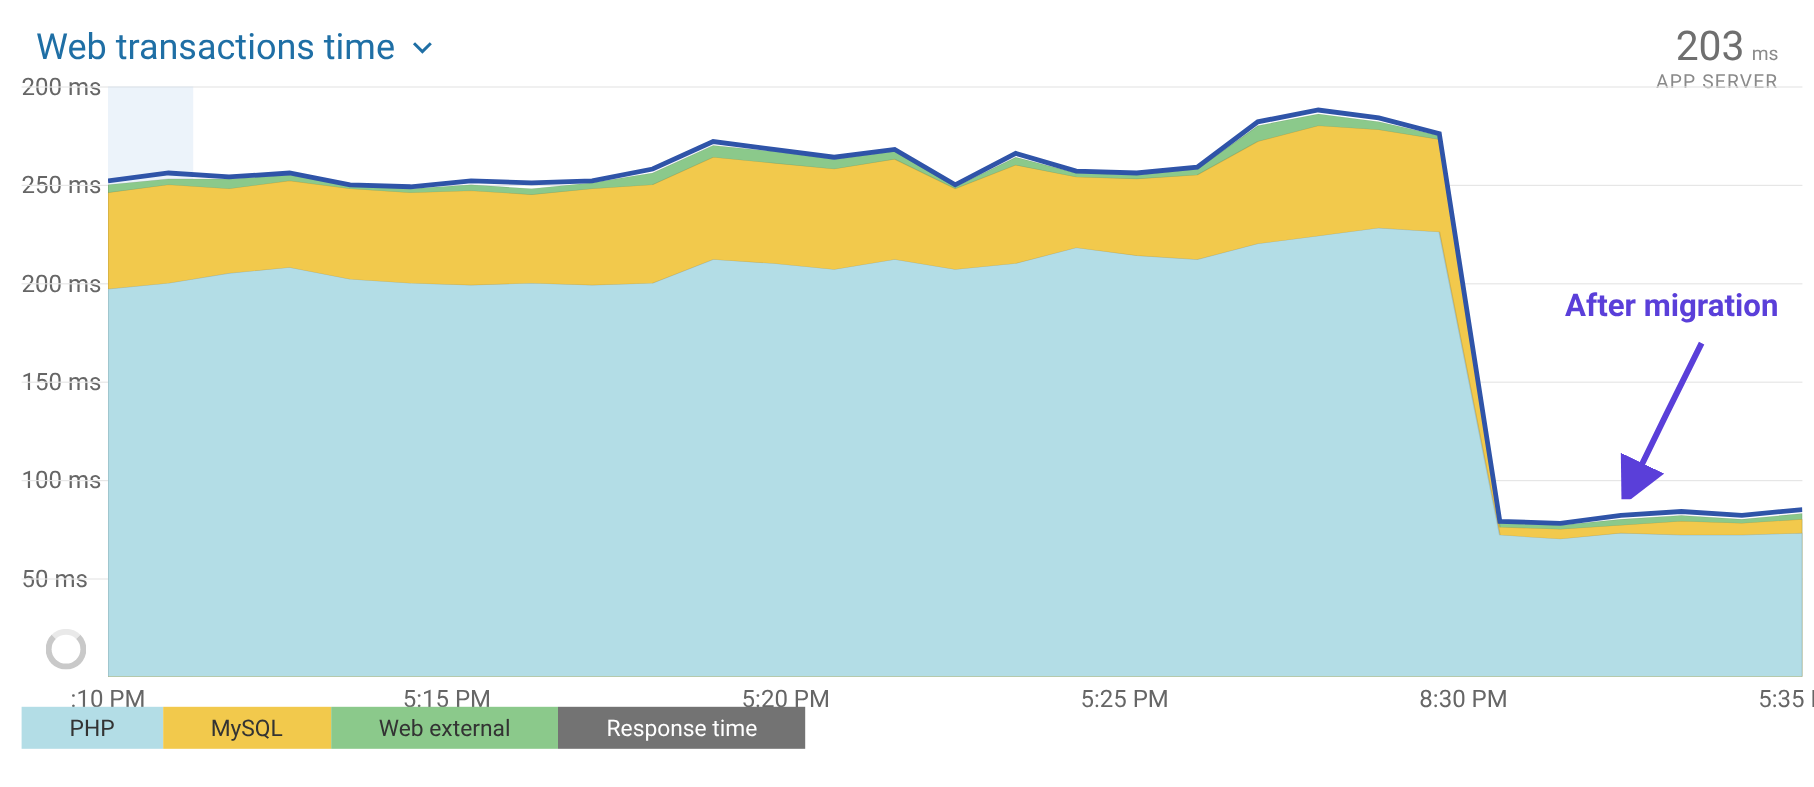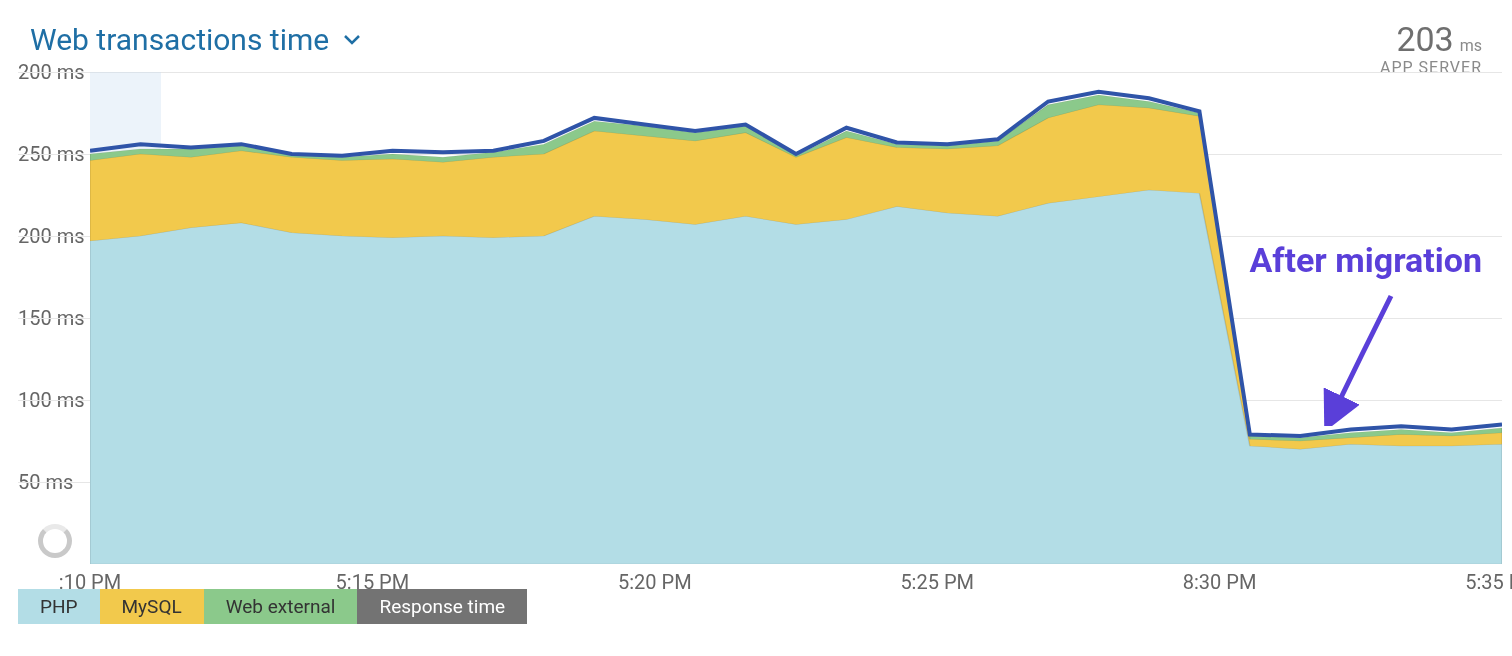--- a/index.html
+++ b/index.html
@@ -12,24 +12,24 @@
   .metric-unit{font-size:16px;color:#8a8a8a}
   .metric-sub{font-size:16px;letter-spacing:1px;color:#8a8a8a;margin-top:2px}
   .chart{position:absolute;left:18px;right:10px;top:72px;bottom:92px}
   .yaxis-label{position:absolute;left:0;font-size:20px;color:#666;transform:translateY(-50%);white-space:nowrap}
   .xaxis-label{position:absolute;bottom:-30px;font-size:20px;color:#666;transform:translateX(-50%);white-space:nowrap}
   .gridline{position:absolute;left:0;right:0;height:0;border-top:1px solid #e6e6e6}
   .plot{position:absolute;left:72px;right:0;top:0;bottom:0}
   svg.plot-svg{position:absolute;inset:0;width:100%;height:100%}
   .selband{position:absolute;top:0;bottom:0;left:0;width:5%; background:rgba(200,220,240,0.35)}
   .legend{position:absolute;left:18px;bottom:32px;display:flex}
-  .legend-item{display:flex;align-items:center;justify-content:center;padding:6px 22px;font-size:19px;color:#333;cursor:pointer}
+  .legend-item{display:flex;align-items:center;justify-content:center;padding:6px 40px;font-size:19px;color:#333;cursor:pointer}
   .legend-item.resp{color:#fff}
   .annot{position:absolute;right:30px;top:240px;display:flex;flex-direction:column;align-items:center;gap:6px;pointer-events:none}
-  .annot-text{font-size:34px;font-weight:700;color:#5a3fd9;white-space:nowrap}
+  .annot-text{font-size:26px;font-weight:700;color:#5a3fd9;white-space:nowrap}
   .annot svg{display:block}
   .spinner{position:absolute;left:38px;bottom:98px;width:24px;height:24px;border-radius:50%;border:5px solid #c9c9c9;border-top-color:#e9e9e9}
 </style>
 </head>
 <body>
 
 <div class="wrap">
 
   <div class="header">
     <div class="title-btn">

